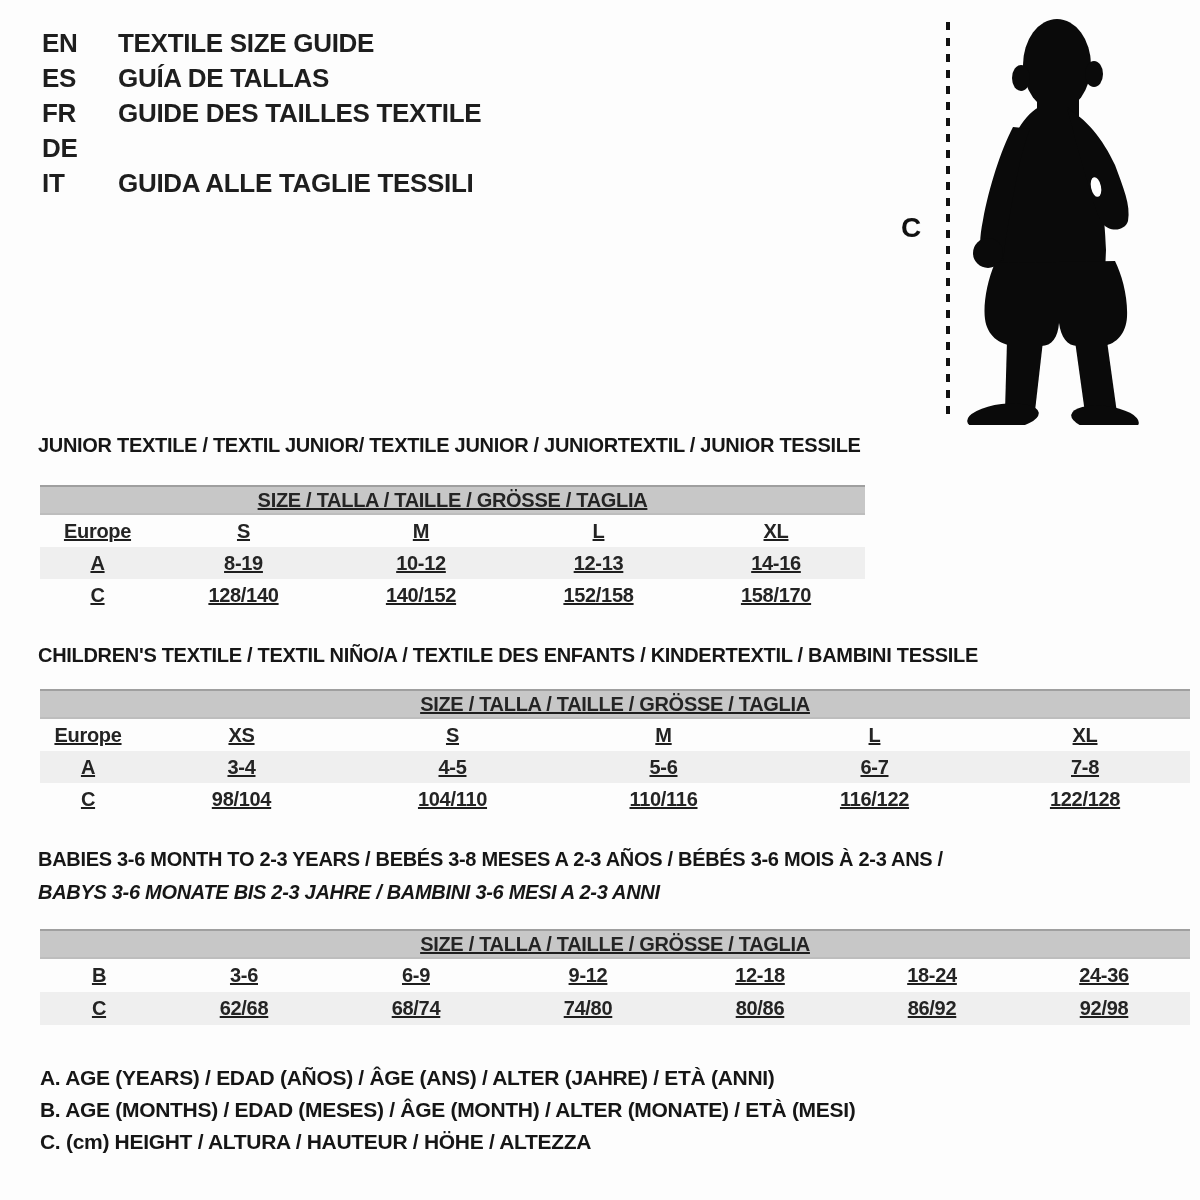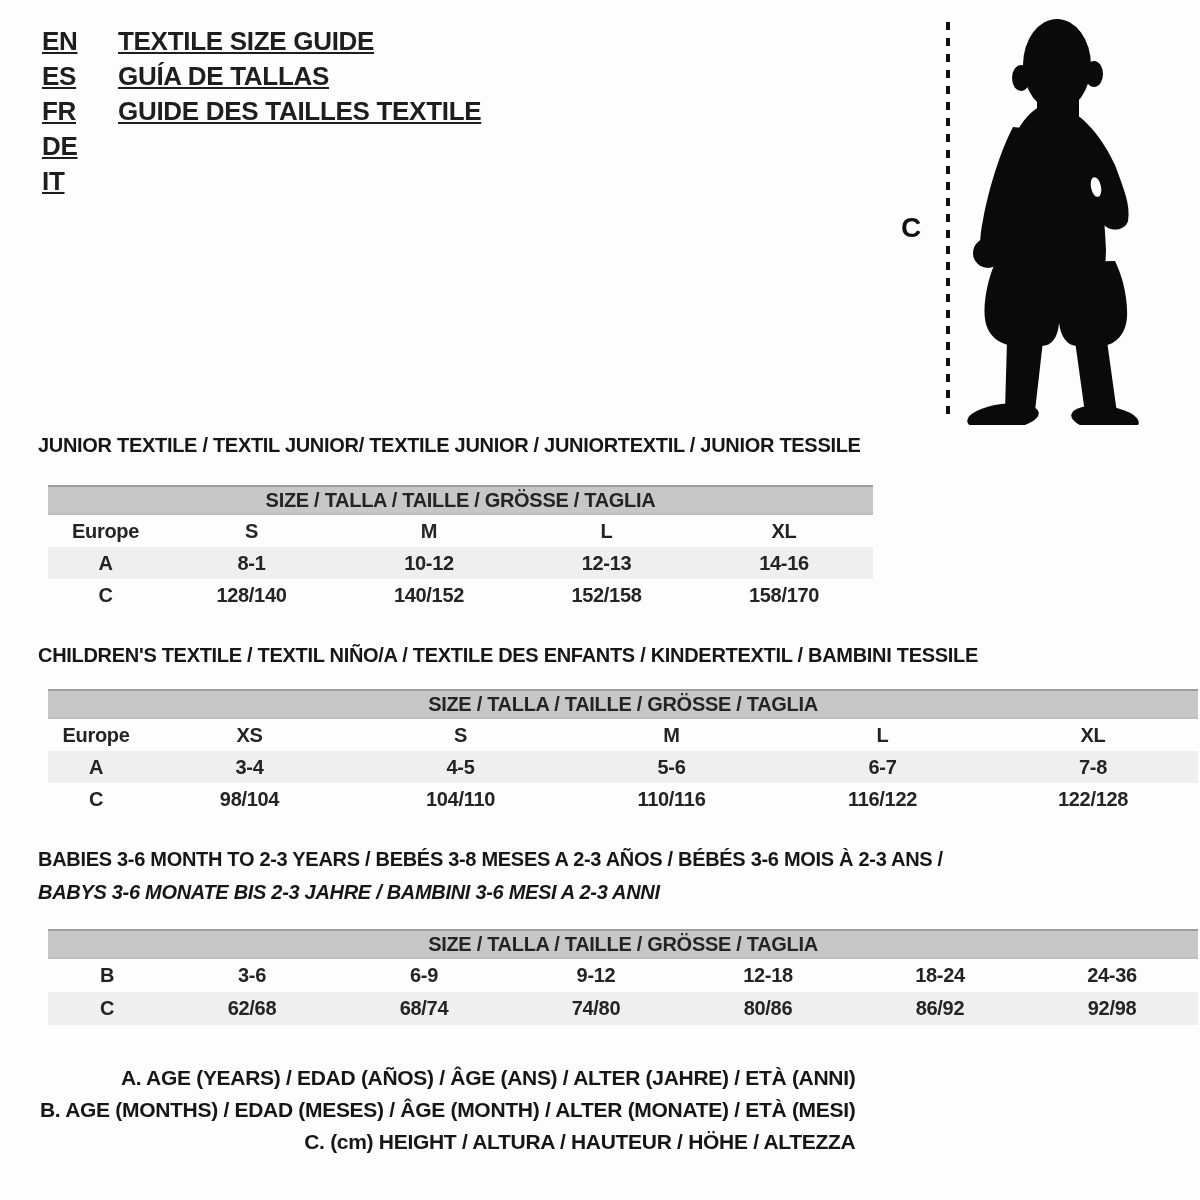--- a/index.html
+++ b/index.html
@@ -3,49 +3,49 @@
 <meta charset="utf-8">
 <style>
   html,body{margin:0;padding:0;background:#ffffff;}
   #page{
     position:relative;width:1200px;height:1200px;background:#fdfdfd;overflow:hidden;
     font-family:"Liberation Sans","DejaVu Sans",sans-serif;
     font-weight:700;color:#1e1e1e;letter-spacing:-0.3px;
   }
   
   .lang-header{position:absolute;left:42px;top:24px;}
-  .lang-row{display:flex;height:35px;align-items:center;text-decoration:underline;}
+  .lang-row{display:flex;height:35px;align-items:flex-end;}
   .lang-code{width:76px;font-size:26px;}
   .lang-title{font-size:26px;white-space:nowrap;}
   
   .measure-line{
     position:absolute;left:946px;top:22px;width:4px;height:394px;
     background:repeating-linear-gradient(to bottom,#111 0px,#111 8px,transparent 8px,transparent 16px);
   }
   .figure-label{position:absolute;left:901px;top:212px;font-size:28px;color:#111;}
   .figure{position:absolute;left:955px;top:15px;width:185px;height:410px;}
   
   .sec-title{position:absolute;left:38px;font-size:20px;white-space:nowrap;color:#161616;}
   .sec-title2{position:absolute;left:38px;font-size:20px;white-space:nowrap;color:#161616;font-style:italic;}
   
   table.size-table{
-    position:absolute;left:48px;border-collapse:collapse;table-layout:fixed;
+    position:absolute;left:40px;border-collapse:collapse;table-layout:fixed;text-decoration:underline;
   }
   table.size-table td{padding:0;vertical-align:middle;font-size:20px;text-align:center;color:#242424;white-space:nowrap;}
   td.bar{
     height:26px;background:#c7c7c7;color:#3d3d3d;text-align:left;padding-left:12px;
     font-size:21px;border-top:2px solid #9f9f9f;border-bottom:2px solid #bdbdbd;
   }
   tr.data-row td{height:32px;}
   #babies-table tr.data-row td{height:33px;}
   td.lbl{text-align:left;padding-left:10px;}
   tr.shaded td{background:#efefef;}
   
   .legend{position:absolute;left:40px;top:1062px;}
-  .legend-line{font-size:21px;line-height:32px;white-space:nowrap;color:#161616;text-align:right;}
+  .legend-line{font-size:21px;line-height:32px;white-space:nowrap;color:#161616;}
 </style>
 </head>
 <body>
 
 <div id="page">
 
   <div class="lang-header">
     <div class="lang-row">
       <span class="lang-code">EN</span>
       <span class="lang-title">TEXTILE SIZE GUIDE</span>
@@ -56,20 +56,21 @@
     </div>
     <div class="lang-row">
       <span class="lang-code">FR</span>
       <span class="lang-title">GUIDE DES TAILLES TEXTILE</span>
     </div>
     <div class="lang-row">
       <span class="lang-code">DE</span>
     </div>
     <div class="lang-row">
       <span class="lang-code">IT</span>
+      <span class="lang-title">GUIDA ALLE TAGLIE TESSILI</span>
     </div>
   </div>
 
   <div class="measure-line"></div>
   <div class="figure-label">C</div>
 
   <div class="figure">
     <svg width="185" height="410" viewBox="0 0 185 410" xmlns="http://www.w3.org/2000/svg">
       <g fill="#0a0a0a">
         <ellipse cx="102" cy="50" rx="34" ry="46"></ellipse>
@@ -105,21 +106,21 @@
         </tr>
     <tr class="data-row">
       <td class="lbl">Europe</td>
       <td>S</td>
       <td>M</td>
       <td>L</td>
       <td>XL</td>
     </tr>
     <tr class="data-row shaded">
       <td class="lbl">A</td>
-      <td>8-1</td>
+      <td>8-19</td>
       <td>10-12</td>
       <td>12-13</td>
       <td>14-16</td>
     </tr>
     <tr class="data-row">
       <td class="lbl">C</td>
       <td>128/140</td>
       <td>140/152</td>
       <td>152/158</td>
       <td>158/170</td>

